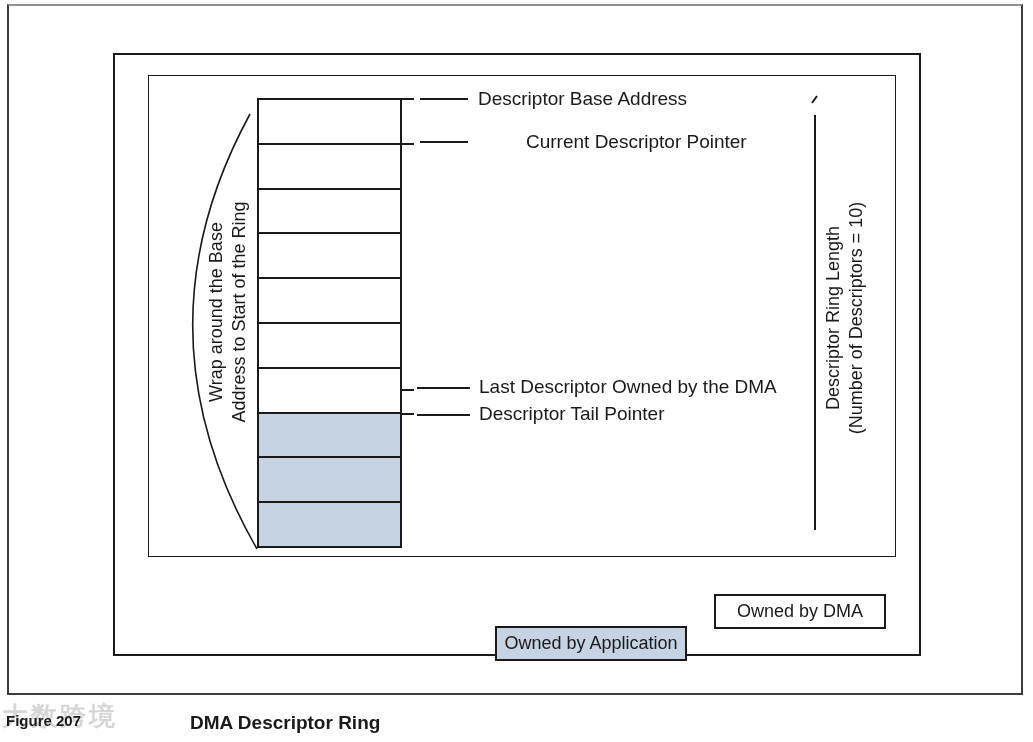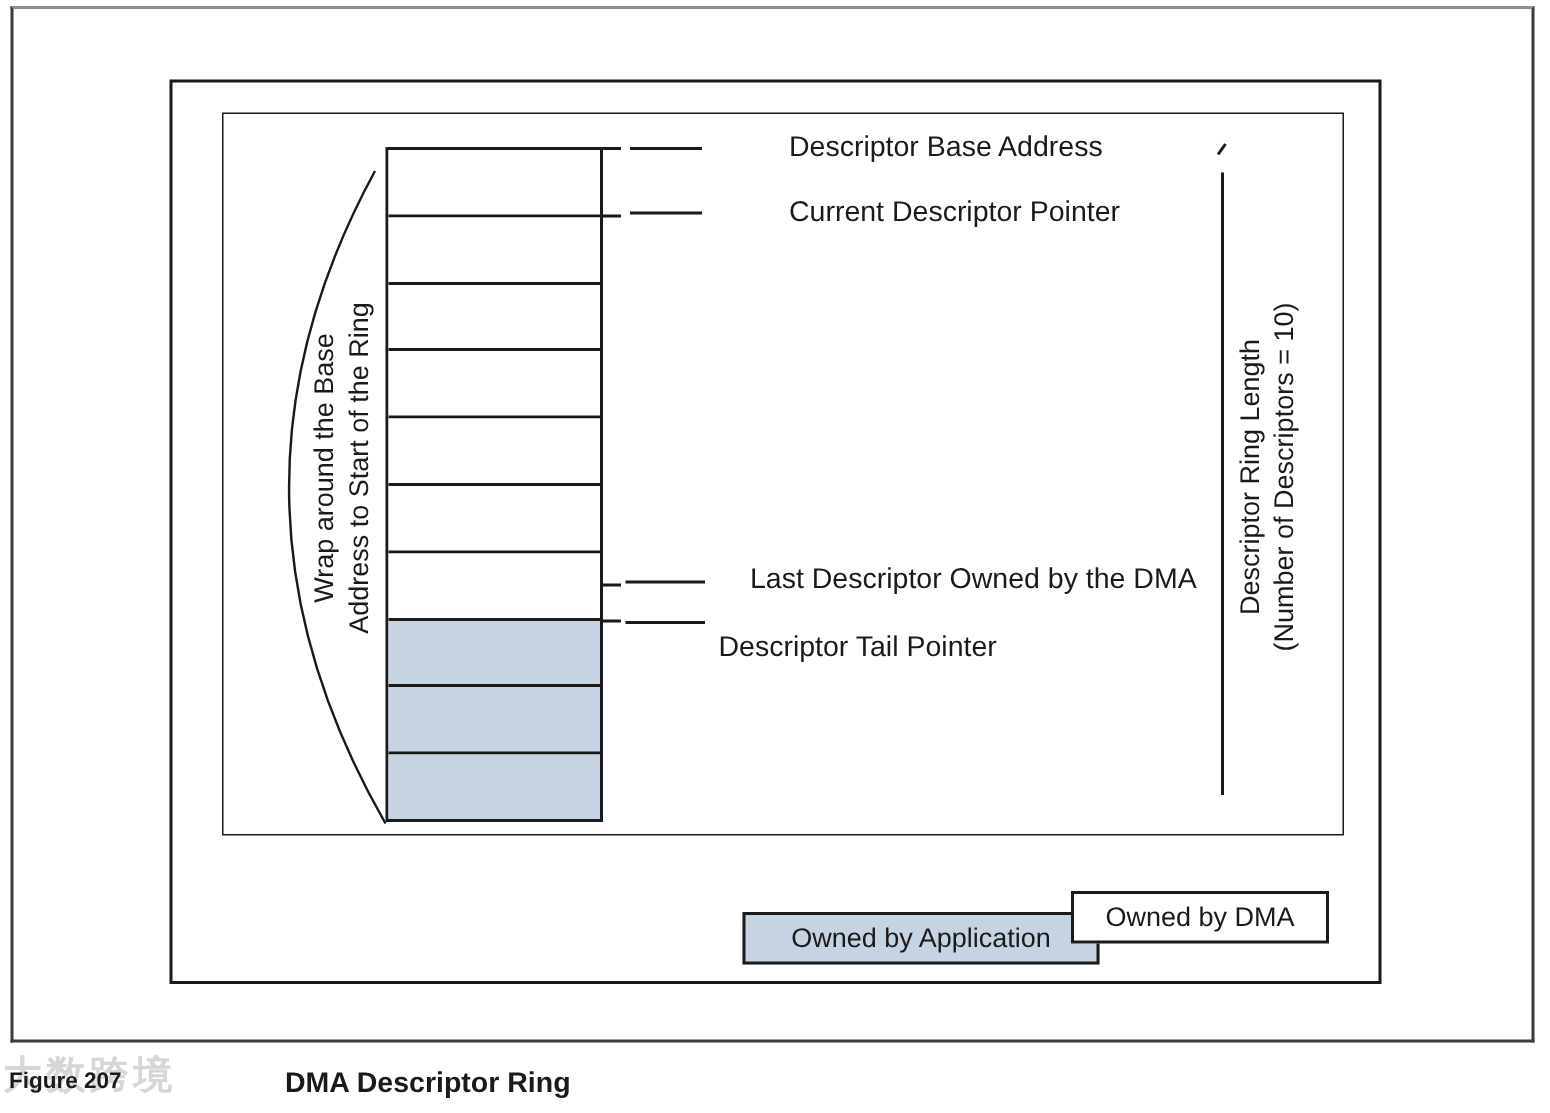--- a/index.html
+++ b/index.html
@@ -49,21 +49,21 @@
 
   
   .ring-line { left:814px; top:115px; width:2px; height:415px; background:#1a1a1a; }
 
   
   .legend-box {
     height:35px; border:2px solid #1a1a1a; box-sizing:border-box;
     display:flex; align-items:center; justify-content:center;
     font-size:18px; white-space:nowrap;
   }
-  .legend-app { left:495px; top:608px; width:238px; }
+  .legend-app { left:495px; top:626px; width:192px; }
   .legend-dma { left:714px; top:594px; width:172px; }
 
   
   .caption-label { left:6px;  top:712px; font-size:15px; font-weight:bold; white-space:nowrap; }
   .caption-title { left:190px; top:712px; font-size:19px; font-weight:bold; white-space:nowrap; }
 
   
   .watermark {
     left:2px; top:699px; font-size:26px; font-weight:bold; letter-spacing:3px;
     color:#c9c9c9; opacity:0.75; white-space:nowrap;
@@ -105,33 +105,33 @@
   </div>
 
   <div class="abs ring-line"></div>
   <div class="abs vnote" style="left:845px; top:318px;">
     <div>Descriptor Ring Length</div>
     <div>(Number of Descriptors = 10)</div>
   </div>
 
   <div class="abs hline" style="left:401px; top:98px; width:13px;"></div>
   <div class="abs hline" style="left:420px; top:98px; width:48px;"></div>
-  <div class="abs callout" style="left:478px; top:88px;margin-left:48px;">Descriptor Base Address</div>
+  <div class="abs callout" style="left:478px; top:88px;">Descriptor Base Address</div>
 
   <div class="abs hline" style="left:401px; top:143px; width:13px;"></div>
   <div class="abs hline" style="left:420px; top:141px; width:48px;"></div>
   <div class="abs callout" style="left:478px; top:131px;margin-left:48px;">Current Descriptor Pointer</div>
 
   <div class="abs hline" style="left:401px; top:389px; width:13px;"></div>
   <div class="abs hline" style="left:417px; top:387px; width:53px;"></div>
-  <div class="abs callout" style="left:500px; top:376px;text-align:right;">Last Descriptor Owned by the DMA</div>
+  <div class="abs callout" style="left:479px; top:376px;text-align:right;">Last Descriptor Owned by the DMA</div>
 
   <div class="abs hline" style="left:401px; top:413px; width:13px;"></div>
   <div class="abs hline" style="left:417px; top:414px; width:53px;"></div>
-  <div class="abs callout" style="left:479px; top:421px;text-align:right;">Descriptor Tail Pointer</div>
+  <div class="abs callout" style="left:479px; top:403px;text-align:right;">Descriptor Tail Pointer</div>
 
   <div class="abs legend-box legend-app" style="background: rgb(198, 211, 227);">
     <span>Owned by Application</span>
   </div>
   <div class="abs watermark">大数跨境</div>
 
   <div class="abs legend-box legend-dma" style="background: rgb(255, 255, 255);">
     <span>Owned by DMA</span>
   </div>
   <div class="abs caption-label">Figure 207</div>

